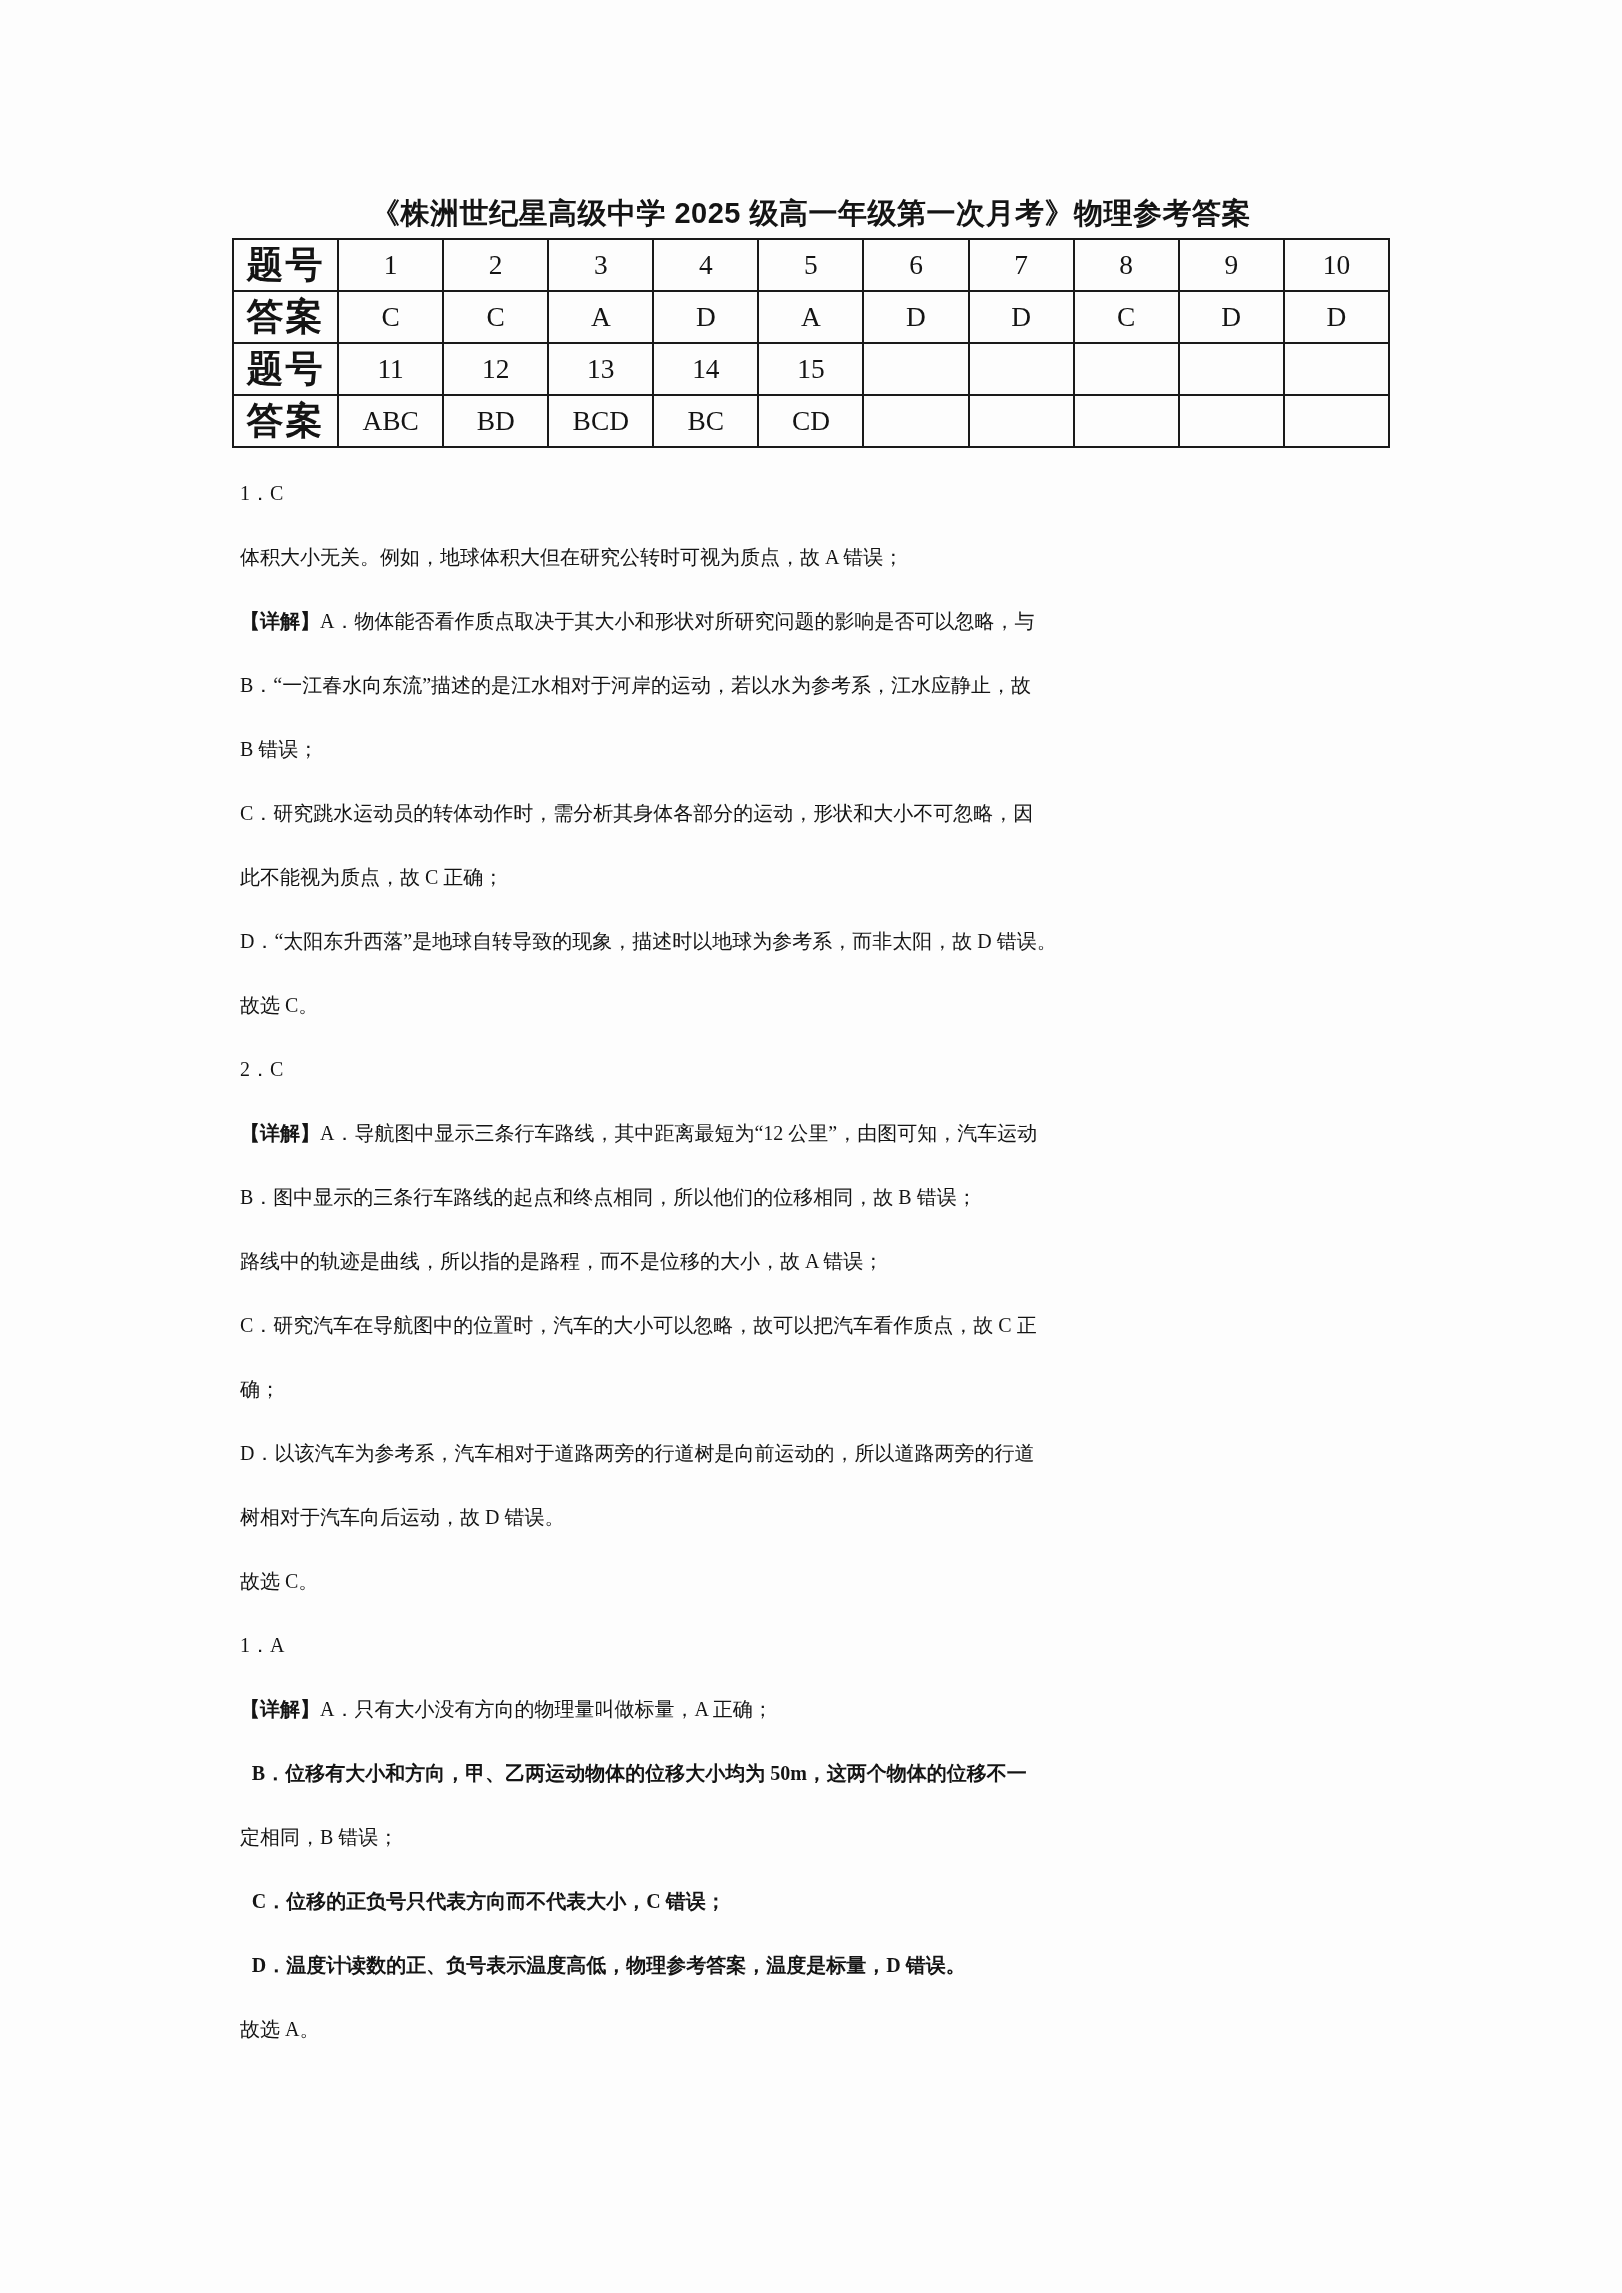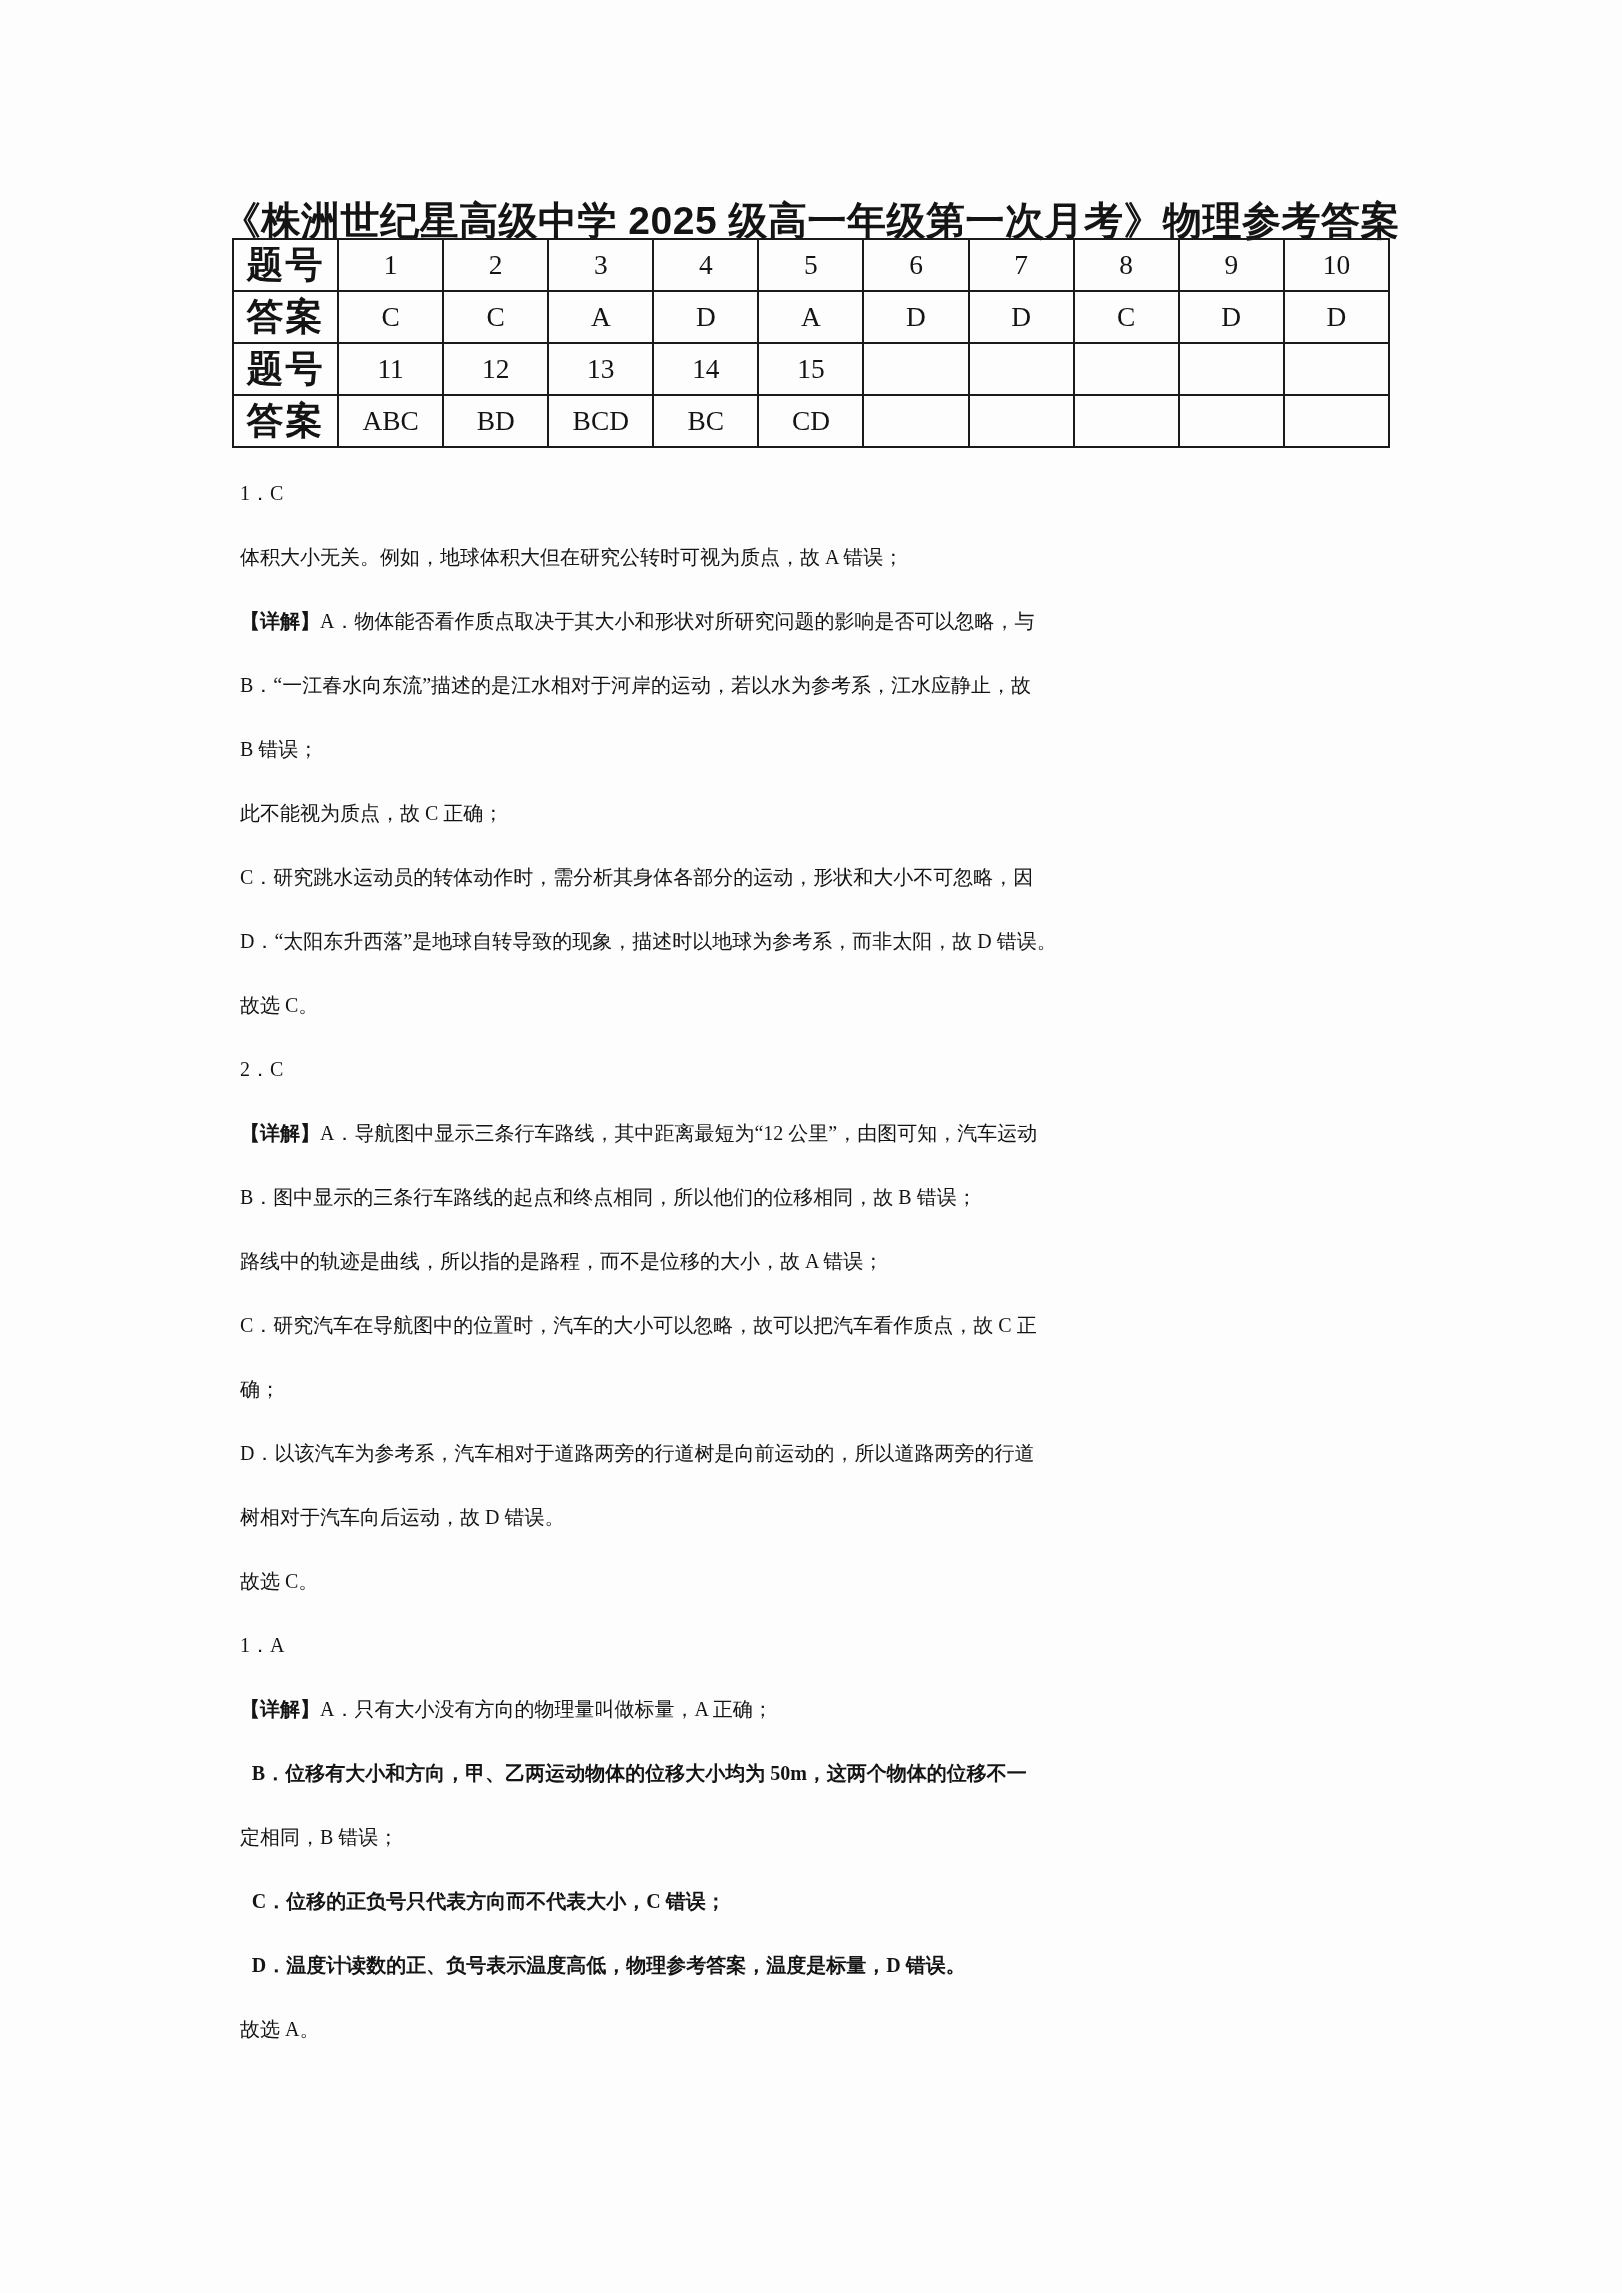--- a/index.html
+++ b/index.html
@@ -15,21 +15,21 @@
     overflow: hidden;
   }
   .title {
     position: absolute;
     top: 194px;
     left: 0;
     width: 100%;
     text-align: center;
     font-family: "Liberation Sans", sans-serif;
     font-weight: 700;
-    font-size: 39px;
+    font-size: 29px;
     letter-spacing: 0.5px;
     white-space: nowrap;
   }
   table.answers {
     position: absolute;
     top: 238px;
     left: 232px;
     width: 1158px;
     border-collapse: collapse;
     table-layout: fixed;
@@ -136,22 +136,22 @@
         </tr>
       </tbody>
   </table>
 
   <div class="solutions">
       <div class="line">1．C</div>
       <div class="line">体积大小无关。例如，地球体积大但在研究公转时可视为质点，故 A 错误；</div>
       <div class="line"><span class="prefix">【详解】</span>A．物体能否看作质点取决于其大小和形状对所研究问题的影响是否可以忽略，与</div>
       <div class="line">B．“一江春水向东流”描述的是江水相对于河岸的运动，若以水为参考系，江水应静止，故</div>
       <div class="line">B 错误；</div>
+      <div class="line">C．研究跳水运动员的转体动作时，需分析其身体各部分的运动，形状和大小不可忽略，因</div>
       <div class="line">此不能视为质点，故 C 正确；</div>
-      <div class="line">C．研究跳水运动员的转体动作时，需分析其身体各部分的运动，形状和大小不可忽略，因</div>
       <div class="line">D．“太阳东升西落”是地球自转导致的现象，描述时以地球为参考系，而非太阳，故 D 错误。</div>
       <div class="line">故选 C。</div>
       <div class="line">2．C</div>
       <div class="line"><span class="prefix">【详解】</span>A．导航图中显示三条行车路线，其中距离最短为“12 公里”，由图可知，汽车运动</div>
       <div class="line">B．图中显示的三条行车路线的起点和终点相同，所以他们的位移相同，故 B 错误；</div>
       <div class="line">路线中的轨迹是曲线，所以指的是路程，而不是位移的大小，故 A 错误；</div>
       <div class="line">C．研究汽车在导航图中的位置时，汽车的大小可以忽略，故可以把汽车看作质点，故 C 正</div>
       <div class="line">确；</div>
       <div class="line">D．以该汽车为参考系，汽车相对于道路两旁的行道树是向前运动的，所以道路两旁的行道</div>
       <div class="line">树相对于汽车向后运动，故 D 错误。</div>

